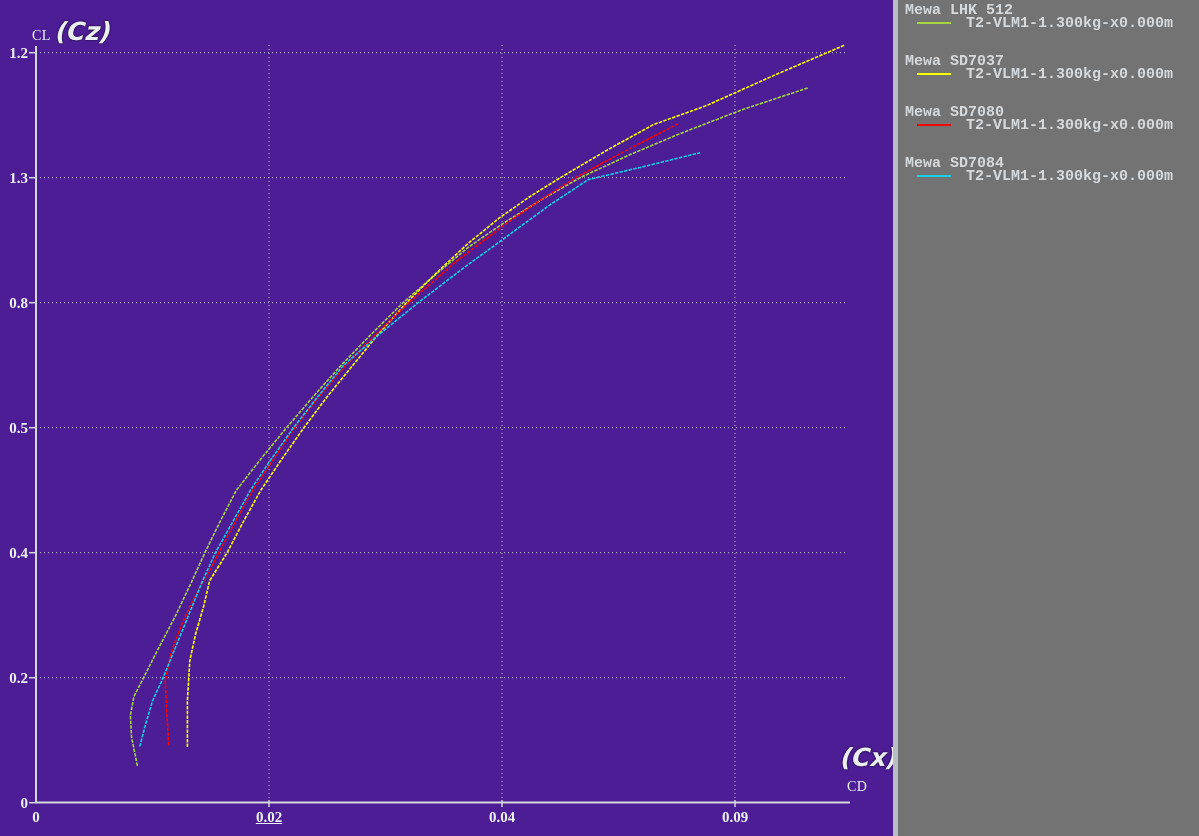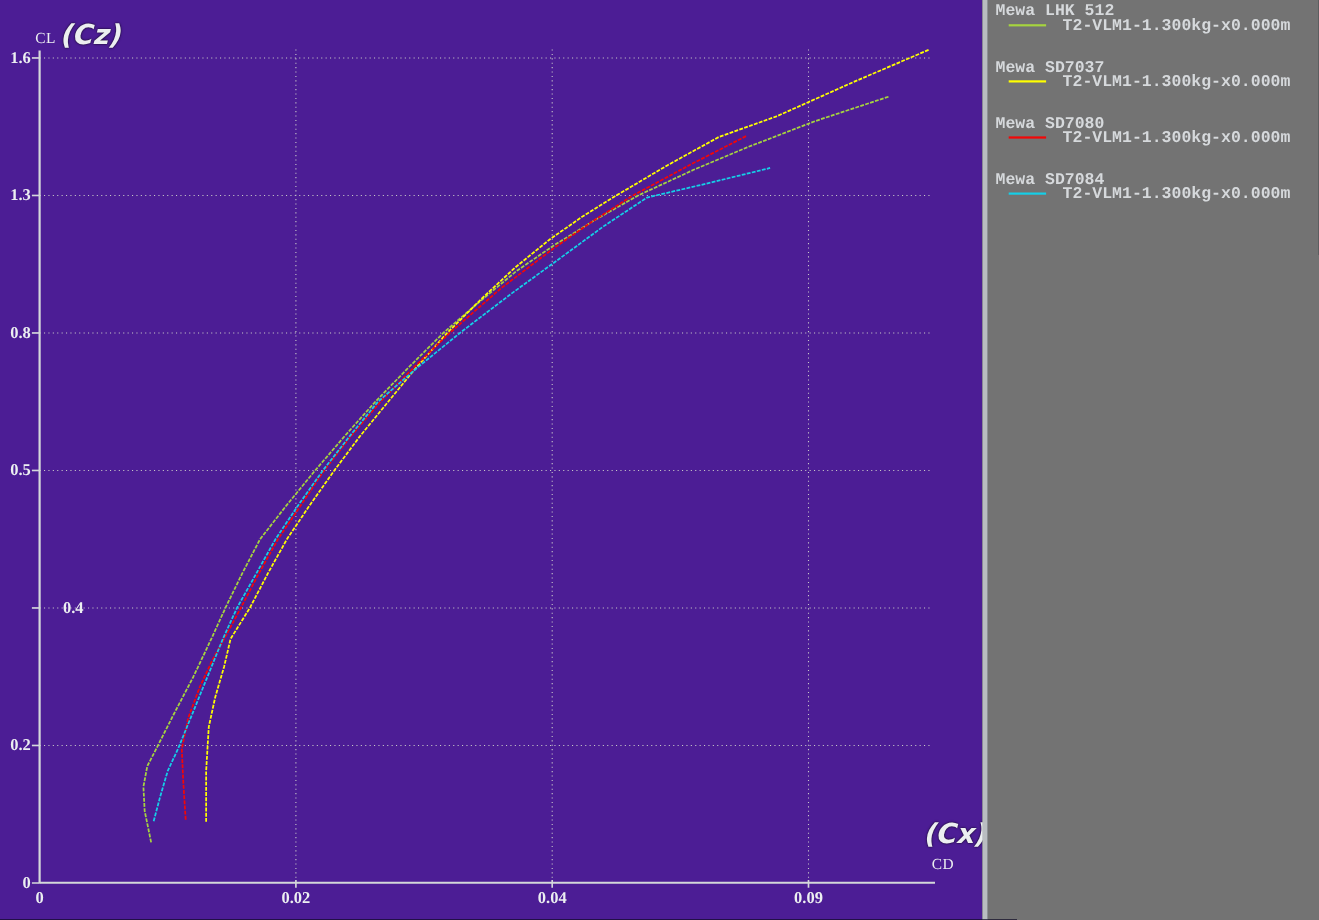--- a/index.html
+++ b/index.html
@@ -66,29 +66,29 @@
 
     <div class="lbl axis-name" style="left:32px;top:28px;">CL</div>
     <div class="lbl fancy" style="left:56px;top:17px;">(Cz)</div>
 
     <div class="lbl fancy" style="left:841px;top:743px;">(Cx)</div>
     <div class="lbl axis-name" style="left:847px;top:779px;">CD</div>
 
     <div id="ytick-labels">
         <div class="ytick" style="top: 795.7px;">0</div>
         <div class="ytick" style="top: 670.7px;">0.2</div>
-        <div class="ytick" style="top: 545.7px; padding-left: 48px;">0.4</div>
+        <div class="ytick" style="top: 545.7px;">0.4</div>
         <div class="ytick" style="top: 420.7px;">0.5</div>
         <div class="ytick" style="top: 295.7px; text-align: right;">0.8</div>
         <div class="ytick" style="top: 170.7px;">1.3</div>
-        <div class="ytick" style="top: 45.7px;">1.6</div>
+        <div class="ytick" style="top: 45.7px;">1.2</div>
       </div>
     <div id="xtick-labels">
         <div class="xtick" style="left: 6px; top: 810px;">0</div>
-        <div class="xtick" style="left: 239px; top: 810px;">0.02</div>
+        <div class="xtick" style="left: 239px; top: 810px; text-decoration: underline;">0.02</div>
         <div class="xtick" style="left: 472px; top: 810px;">0.04</div>
         <div class="xtick" style="left: 705px; top: 810px;">0.09</div>
       </div>
   </div>
 
   <div class="divider"></div>
 
   <div class="legend-pane">
     <div id="legend-items">
         <div class="legend-item" style="top: 3px;">

